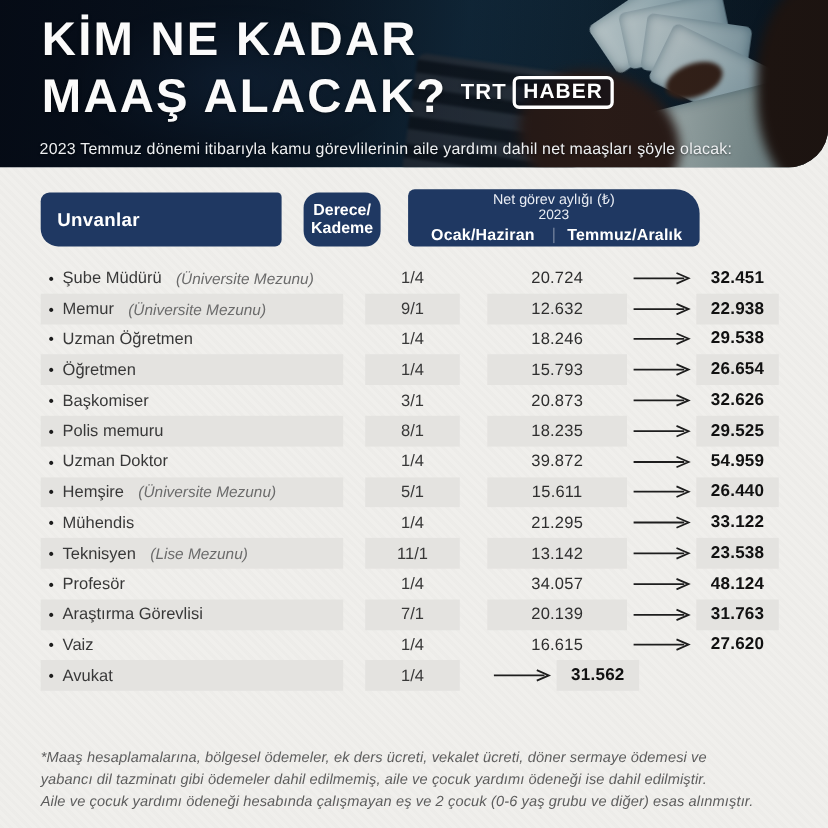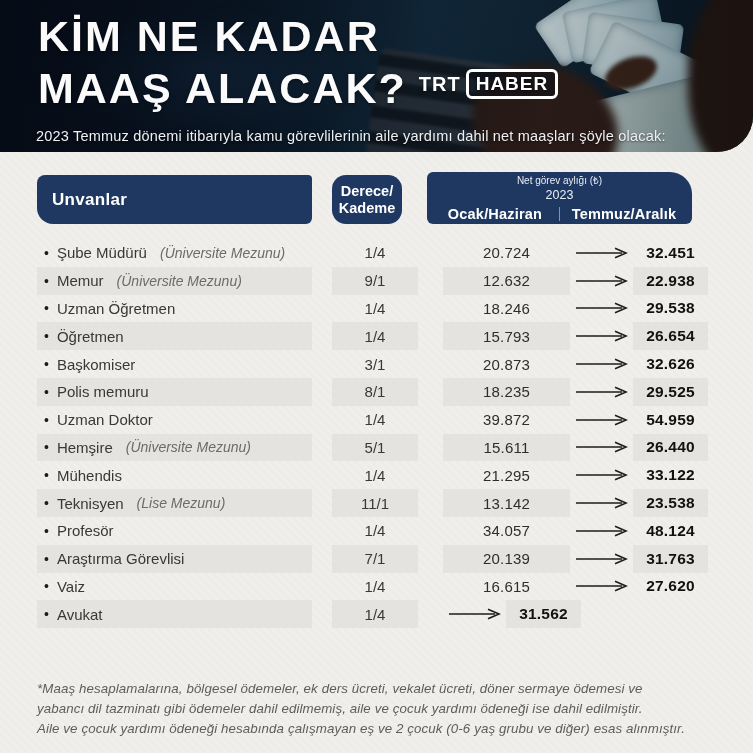--- a/index.html
+++ b/index.html
@@ -113,40 +113,40 @@
   .content{position:relative;padding:0 45px 0 37px;}
   .table-head{
     margin-top:20px;
     display:flex;align-items:flex-end;
     height:52px;
   }
   .head-box{
     background:var(--navy);color:#ffffff;
   }
   .head-titles{
-    width:275px;height:49px;
+    width:219px;height:49px;
     border-radius:8px 4px 6px 16px;
     display:flex;align-items:center;
     padding-left:15px;
     font-size:17px;font-weight:700;letter-spacing:.3px;
   }
   .head-gap1{width:20px;}
   .head-grade{
     width:70px;height:49px;border-radius:14px;
     display:flex;flex-direction:column;align-items:center;justify-content:center;
     font-size:14.5px;font-weight:700;line-height:17px;
   }
   .head-gap2{width:25px;}
   .head-salary{
     width:265px;height:52px;
     border-radius:6px 22px 6px 6px;
     display:flex;flex-direction:column;align-items:stretch;justify-content:center;
     padding:3px 4px 4px 4px;
   }
-  .salary-group{font-size:10px;font-weight:400;text-align:center;line-height:15px;color:#e9edf4;}
+  .salary-group{font-size:13px;font-weight:400;text-align:center;line-height:15px;color:#e9edf4;}
   .salary-year{font-size:12.5px;font-weight:400;text-align:center;line-height:14px;color:#e9edf4;}
   .salary-cols{display:flex;align-items:center;margin-top:4px;}
   .salary-col{flex:1;text-align:center;font-size:14.5px;font-weight:700;letter-spacing:.2px;}
   .salary-divider{width:1px;height:14px;background:rgba(255,255,255,0.45);}
 
   .rows{margin-top:15px;}
   .row{display:flex;align-items:stretch;height:27.8px;}
   .cell{display:flex;align-items:center;}
   .cell-label{width:275px;padding-left:7px;gap:8px;}
   .bullet{color:#1c1c1c;font-size:14px;line-height:1;}

